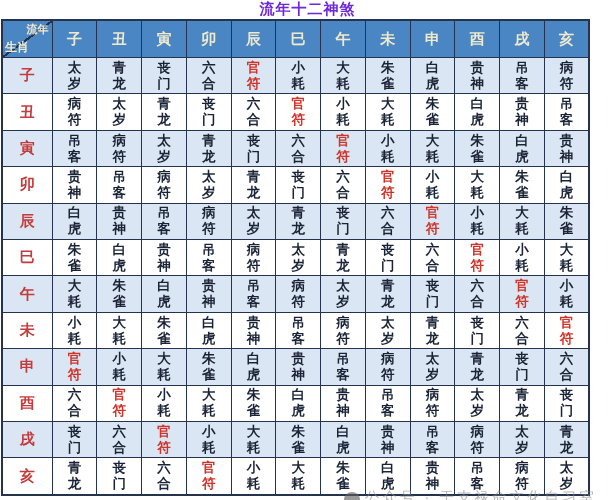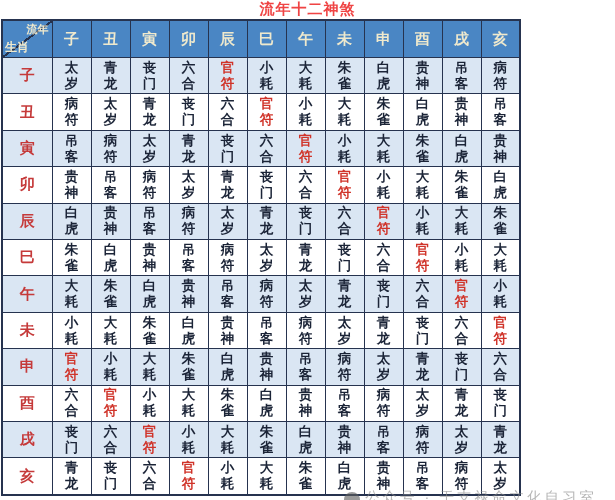--- a/index.html
+++ b/index.html
@@ -4,24 +4,24 @@
 <style>
   html,body{margin:0;padding:0;}
   body{
     width:615px;height:500px;background:#ffffff;overflow:hidden;
     font-family:"Liberation Serif","DejaVu Serif",serif;
     -webkit-font-smoothing:antialiased;
   }
   .page{position:relative;width:615px;height:500px;}
   .title{
     height:19px;line-height:19px;text-align:center;
-    font-size:15px;font-weight:bold;color:#ef4444;letter-spacing:1px;
+    font-size:15px;font-weight:bold;color:#6d28d9;letter-spacing:1px;
   }
   table.grid{
-    width:520px;height:477px;margin:0 1px;
+    width:589px;height:477px;margin:0 1px;
     border-collapse:collapse;table-layout:fixed;
     border:2px solid #26334f;
   }
   table.grid th,table.grid td{
     border:1px solid #26334f;padding:0;margin:0;
     text-align:center;vertical-align:middle;overflow:hidden;
   }
   thead th{
     background:#4a86c4;color:#efe9cd;
     font-size:15px;font-weight:bold;height:36px;

